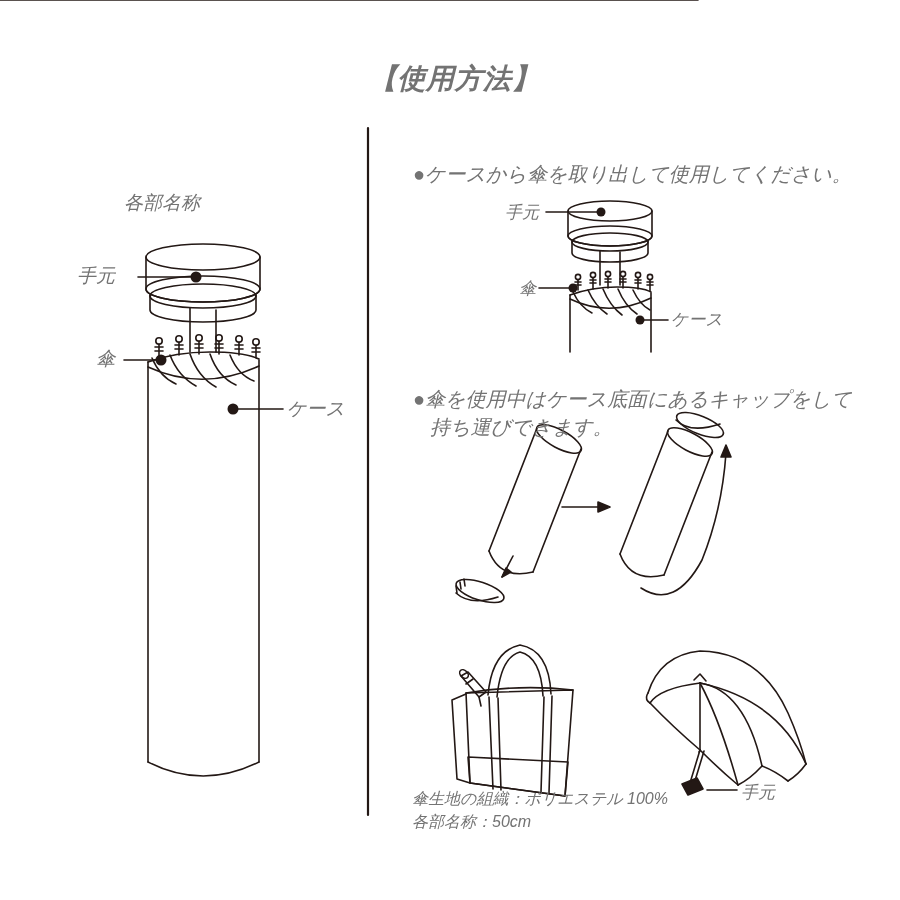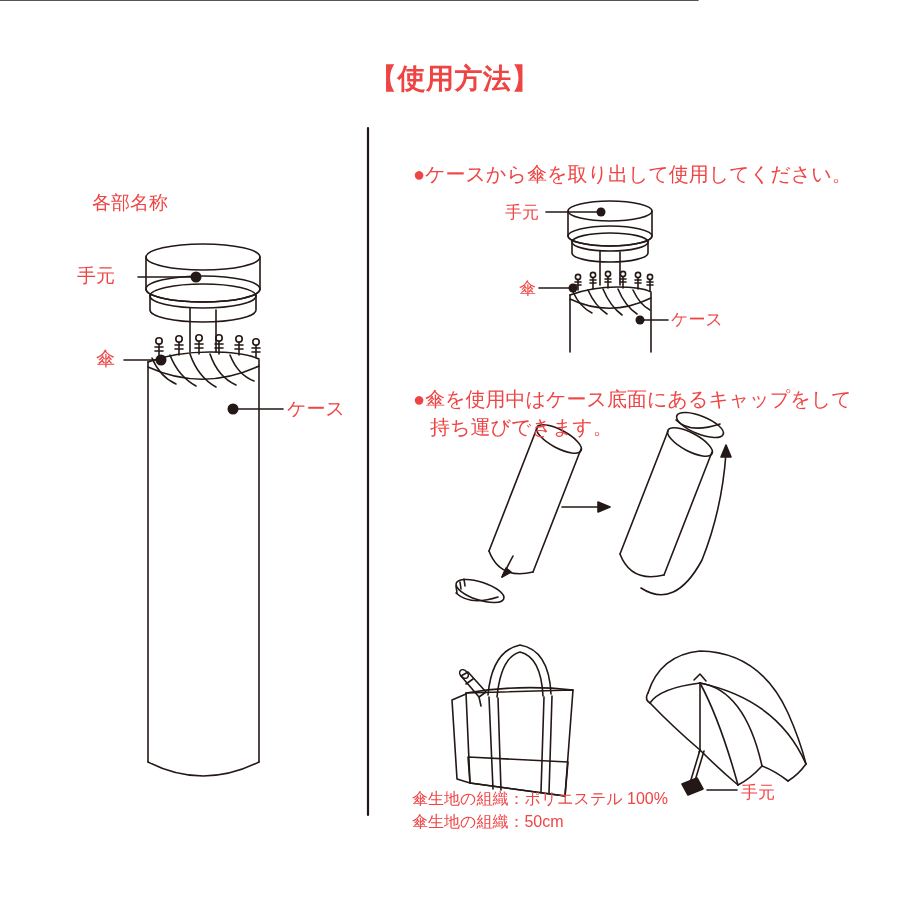--- a/index.html
+++ b/index.html
@@ -23,22 +23,23 @@
   svg.layer {
     position: absolute;
     left: 0; top: 0;
     width: 900px;
     height: 900px;
     pointer-events: none;
   }
   .txt {
     position: absolute;
     white-space: pre;
-    color: #ef4444;
+    color: #737373;
     line-height: 1.38;
+    font-style: italic;
   }
   .title {
     font-size: 28px;
     font-weight: bold;
     letter-spacing: 0.5px;
   }
   .sect-head {
     font-size: 20px;
     letter-spacing: 0px;
     margin-top: 20px;
@@ -47,20 +48,21 @@
     font-size: 19px;
   }
   .label-sm {
     font-size: 17px;
   }
   .spec {
     font-size: 16px;
   }
   .heading-left {
     font-size: 19px;
+    margin-left: 32px;
   }
 </style>
 </head>
 <body>
 
 <div id="root">
 
   <svg class="layer" viewBox="0 0 900 900">
     <g fill="none" stroke="#231815" stroke-width="1.6" stroke-linecap="round" stroke-linejoin="round">
 
@@ -332,15 +334,15 @@
   <div class="txt label-sm" style="left:671px; top:308px;">ケース</div>
 
   <div class="txt sect-head" style="left:430px; top:394px;">持ち運びできます。</div>
 
   <div class="txt sect-head" style="left:413px; top:366px;"><span>●</span><span>傘を使用中はケース底面にあるキャップをして</span></div>
 
   <div class="txt label-sm" style="left:741px; top:781px;">手元</div>
 
   <div class="txt spec" style="left:412px; top:788px;">傘生地の組織：ポリエステル 100%</div>
 
-  <div class="txt spec" style="left:412px; top:811px;">傘生地の組織：50cm</div>
+  <div class="txt spec" style="left:412px; top:811px;">各部名称：50cm</div>
 
 </div>
 
 </body></html>

